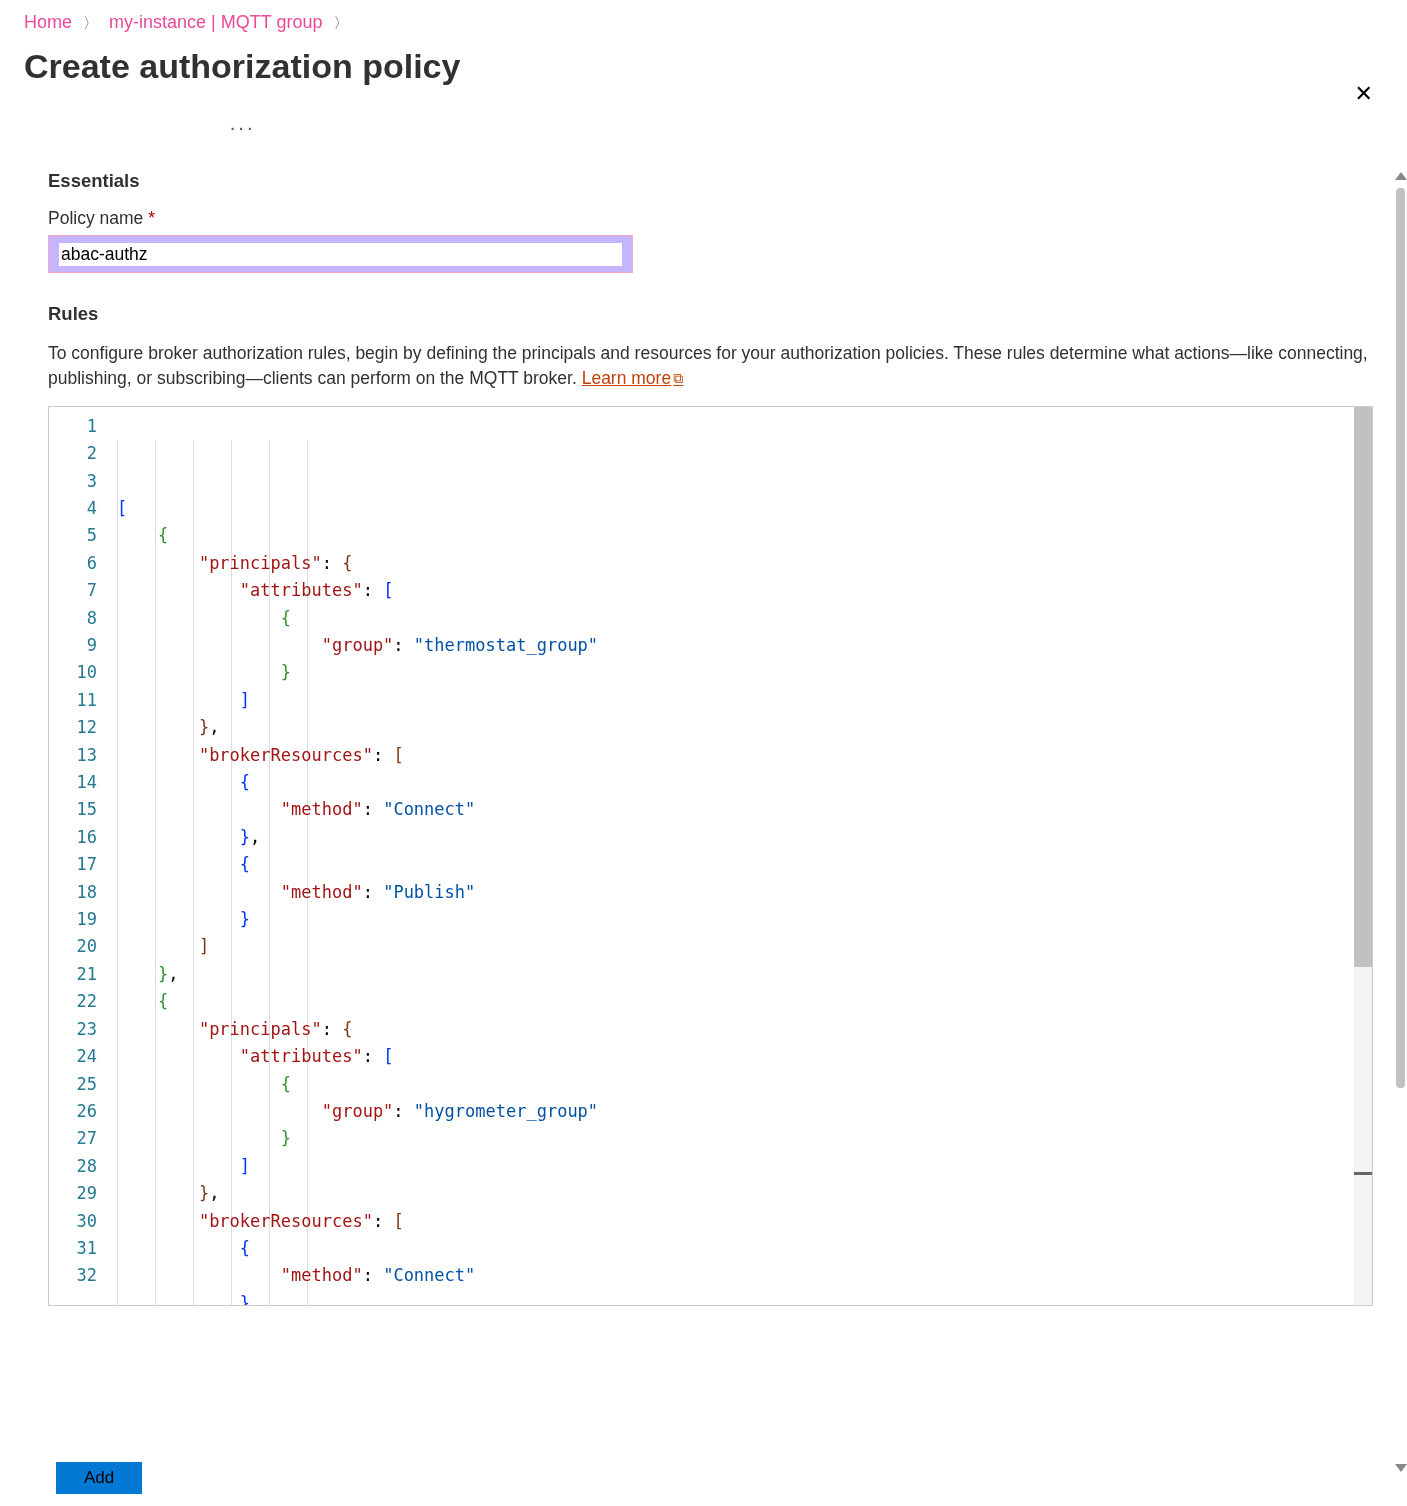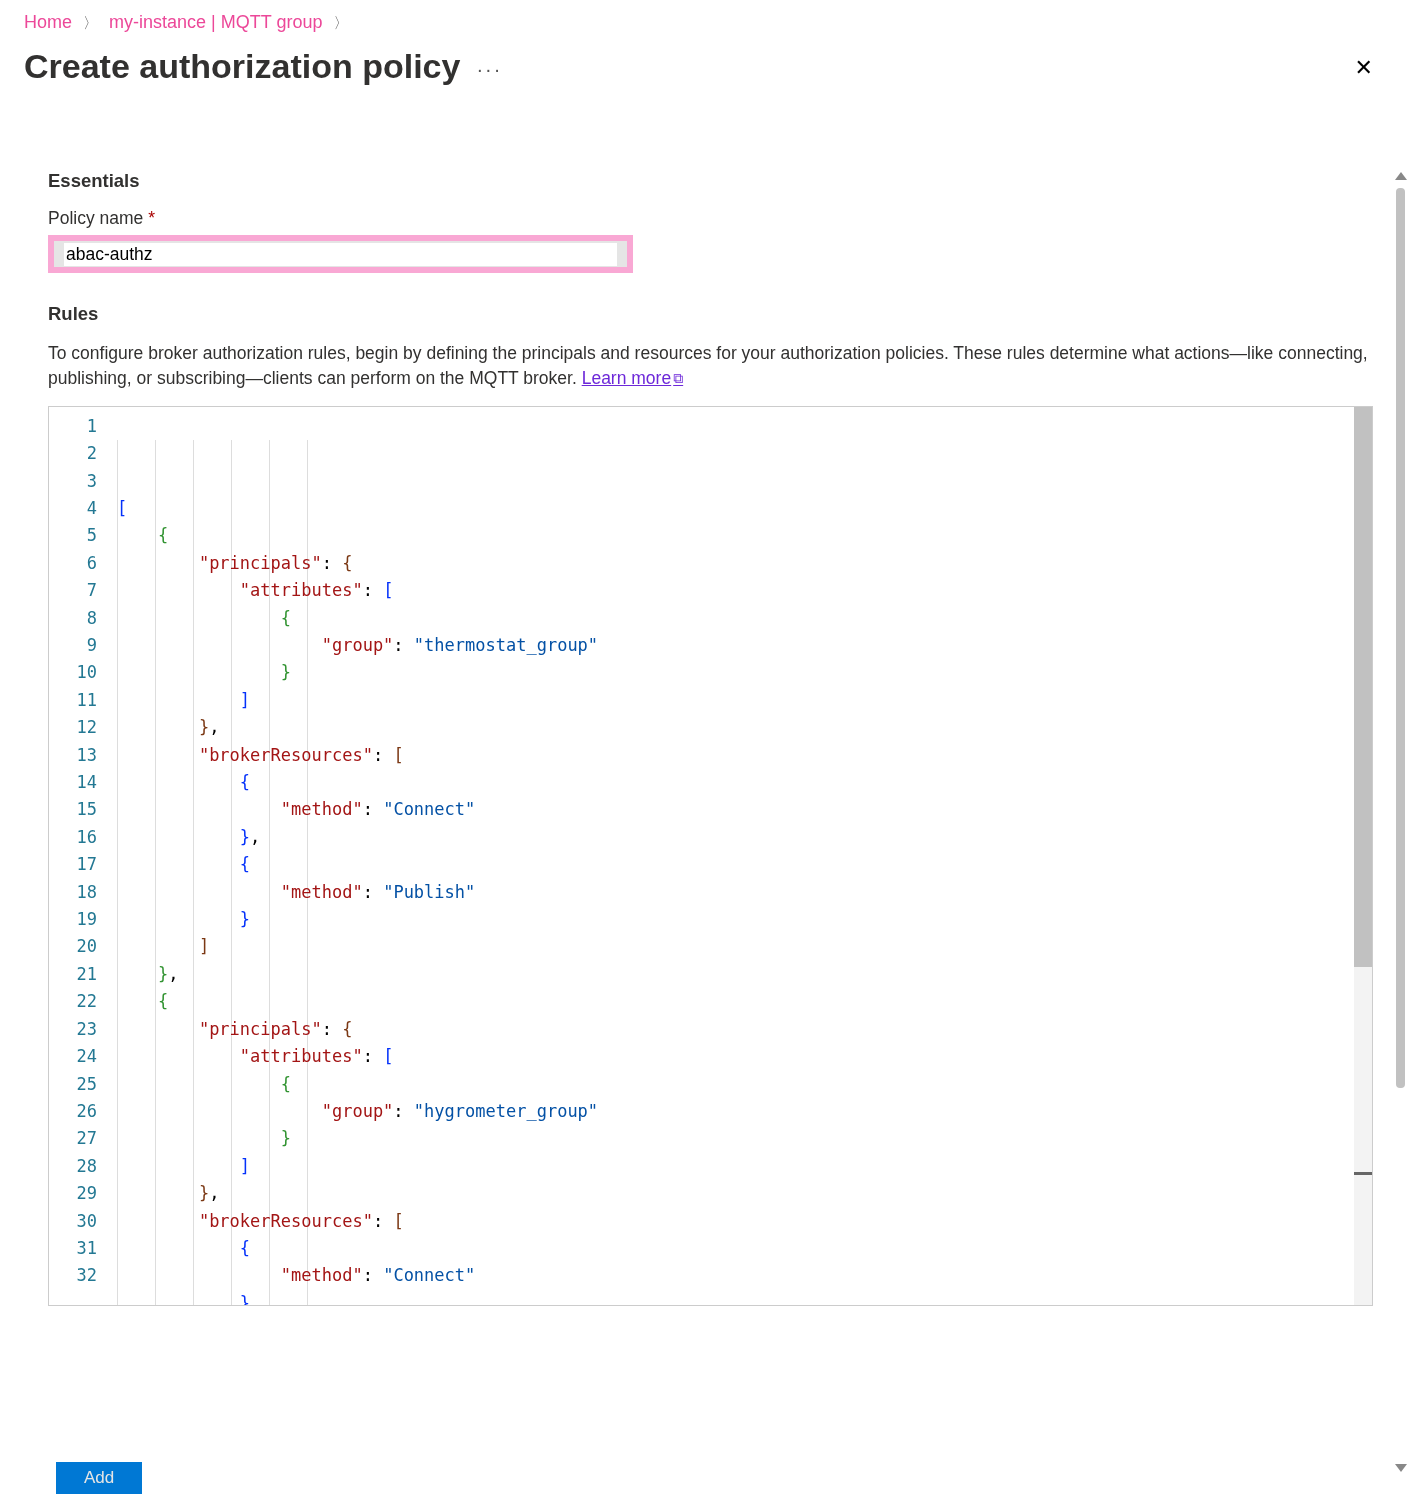--- a/index.html
+++ b/index.html
@@ -14,54 +14,54 @@
   .breadcrumbs {
     padding: 12px 24px 6px 24px;
     font-size: 18px;
   }
   .breadcrumbs a { color: #ec4899; text-decoration: none; }
   .breadcrumbs .sep { color: #666; margin: 0 6px; font-size: 15px; }
   .header {
     display: flex; align-items: center; justify-content: space-between;
     padding: 0 24px 24px 24px;
   }
-  .header .left { display: flex; align-items: center; gap: 16px; }
+  .header .left { display: flex; align-items: center; gap: 16px; flex-direction: column; }
   h1 { font-size: 34px; font-weight: 600; margin: 8px 0 0 0; }
   .more { font-size: 20px; color: #555; letter-spacing: 2px; padding-top:14px; cursor: pointer;}
   .close { font-size: 22px; color: #000; padding-top:10px; padding-right:10px; cursor: pointer; }
   .content {
     position: absolute;
     top: 140px; bottom: 0; left: 24px; right: 24px;
     overflow-y: auto;
     padding-right: 10px;
     padding-left: 24px;
   }
   .section-title { font-size: 18.5px; font-weight: 700; margin: 30px 0 16px 0; }
   .field { margin-bottom: 12px; }
   .field label { display: block; margin-bottom: 6px; font-size: 17.5px; }
   .req { color: #a80000; }
   .input, .select {
     width: 585px;
     height: 38px;
-    border: 6px solid #f9a8d4;
+    border: 1px solid #f9a8d4;
     padding: 0 10px;
     font-size: 17.5px;
     display: flex; align-items: center; justify-content: space-between;
-    background: #e5e5e5;
+    background: #c4b5fd;
   }
   .input input { border: none; outline: none; width: 100%; font-size: 17.5px; font-family: inherit;}
   .select .chev { color: #555; }
   .info-icon {
     display: inline-flex; align-items: center; justify-content: center;
     width: 17px; height: 17px; border: 1px solid #555; border-radius: 50%;
     font-size: 11px; font-style: italic; font-family: Georgia, serif;
     margin-left: 4px; vertical-align: middle; color:#555;
   }
   .desc { font-size: 17.5px; line-height: 1.45; margin-top: 10px;}
-  .desc a { color: #6d28d9; text-decoration: underline;}
+  .desc a { color: #c2410c; text-decoration: underline;}
   .ext { font-size: 14px; vertical-align: 1px; margin-left:2px;}
   .editor {
     margin-top: 14px;
     border: 1px solid #ccc;
     height: 900px;
     position: relative;
     font-family: "Consolas","Menlo","Monaco",monospace;
     font-size: 17px;
     display: flex;
     overflow: hidden;
@@ -99,21 +99,21 @@
   .content::-webkit-scrollbar-track { background: transparent; }
   .content::-webkit-scrollbar-thumb { background: #c1c1c1; border-radius:0;}
   .content::-webkit-scrollbar-button:single-button {
     background: #f0f0f0; height: 22px; width:22px; display: block;
   }
   .footer {
     position: absolute; left: 56px; bottom: 0px;
     padding: 10px 0 12px 0; background:#fff;
   }
   .btn-primary {
-    background: #0078d4; color:#e5e5e5; border:none;
+    background: #0078d4; color:#000000; border:none;
     padding: 6px 28px; font-size: 17px; cursor: pointer;
   }
   .right-scroll {
     position: absolute; top:172px; right:0; width:14px; bottom:34px;
   }
   .right-scroll .arrow { position:absolute; left:2px; width:0;height:0; }
   .right-scroll .up { top:0; border-left:6px solid transparent; border-right:6px solid transparent; border-bottom:8px solid #888;}
   .right-scroll .down { bottom:0; border-left:6px solid transparent; border-right:6px solid transparent; border-top:8px solid #888;}
   .right-scroll .thumb { position:absolute; top:16px; width:9px; left:3px; height:900px; background:#c1c1c1; border-radius:4px;}
 </style>

